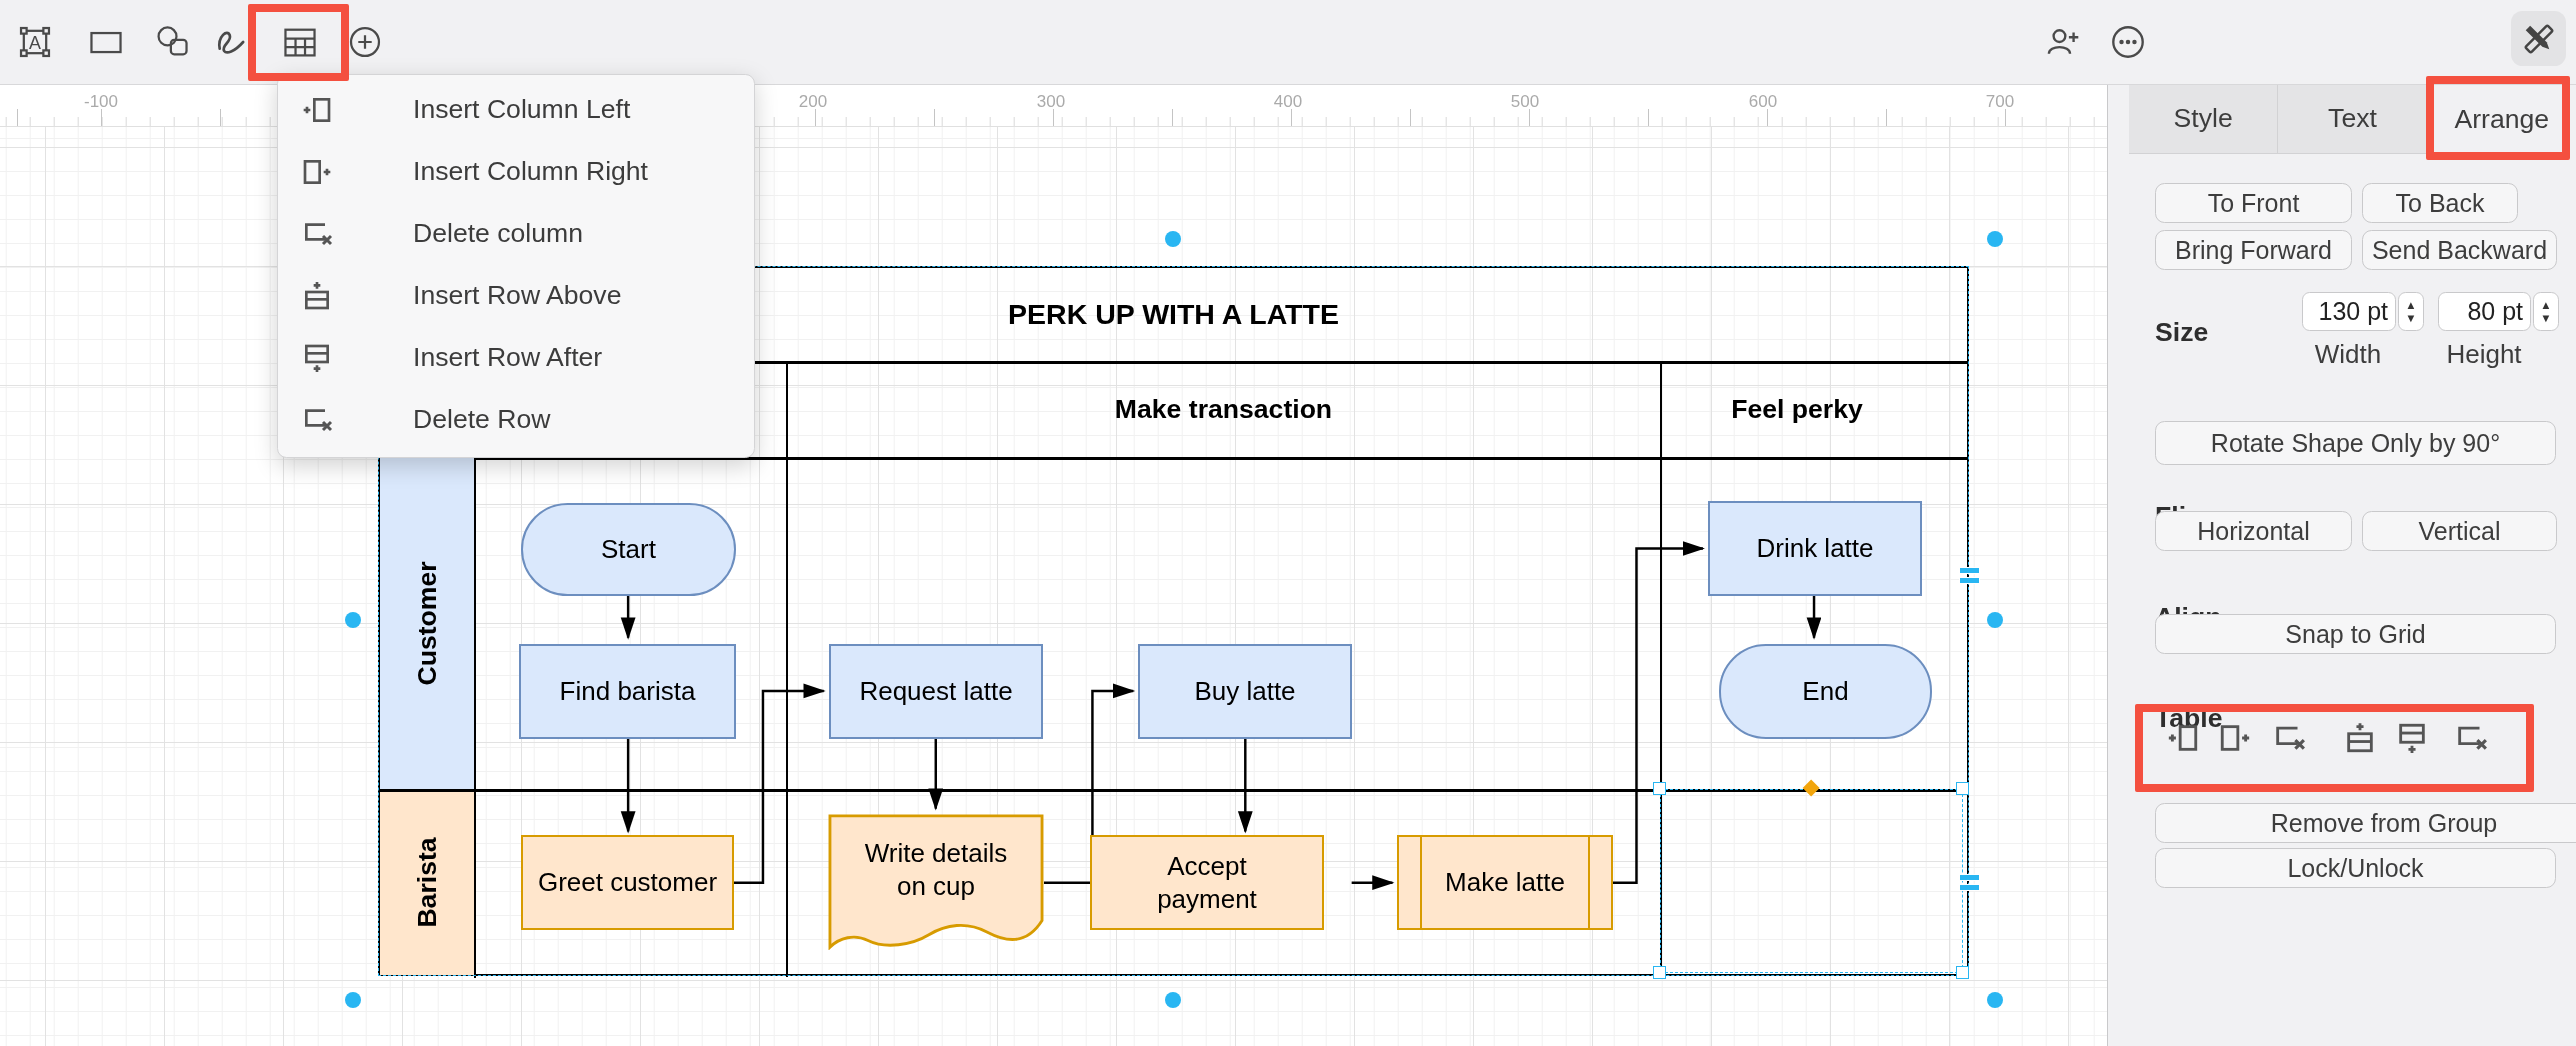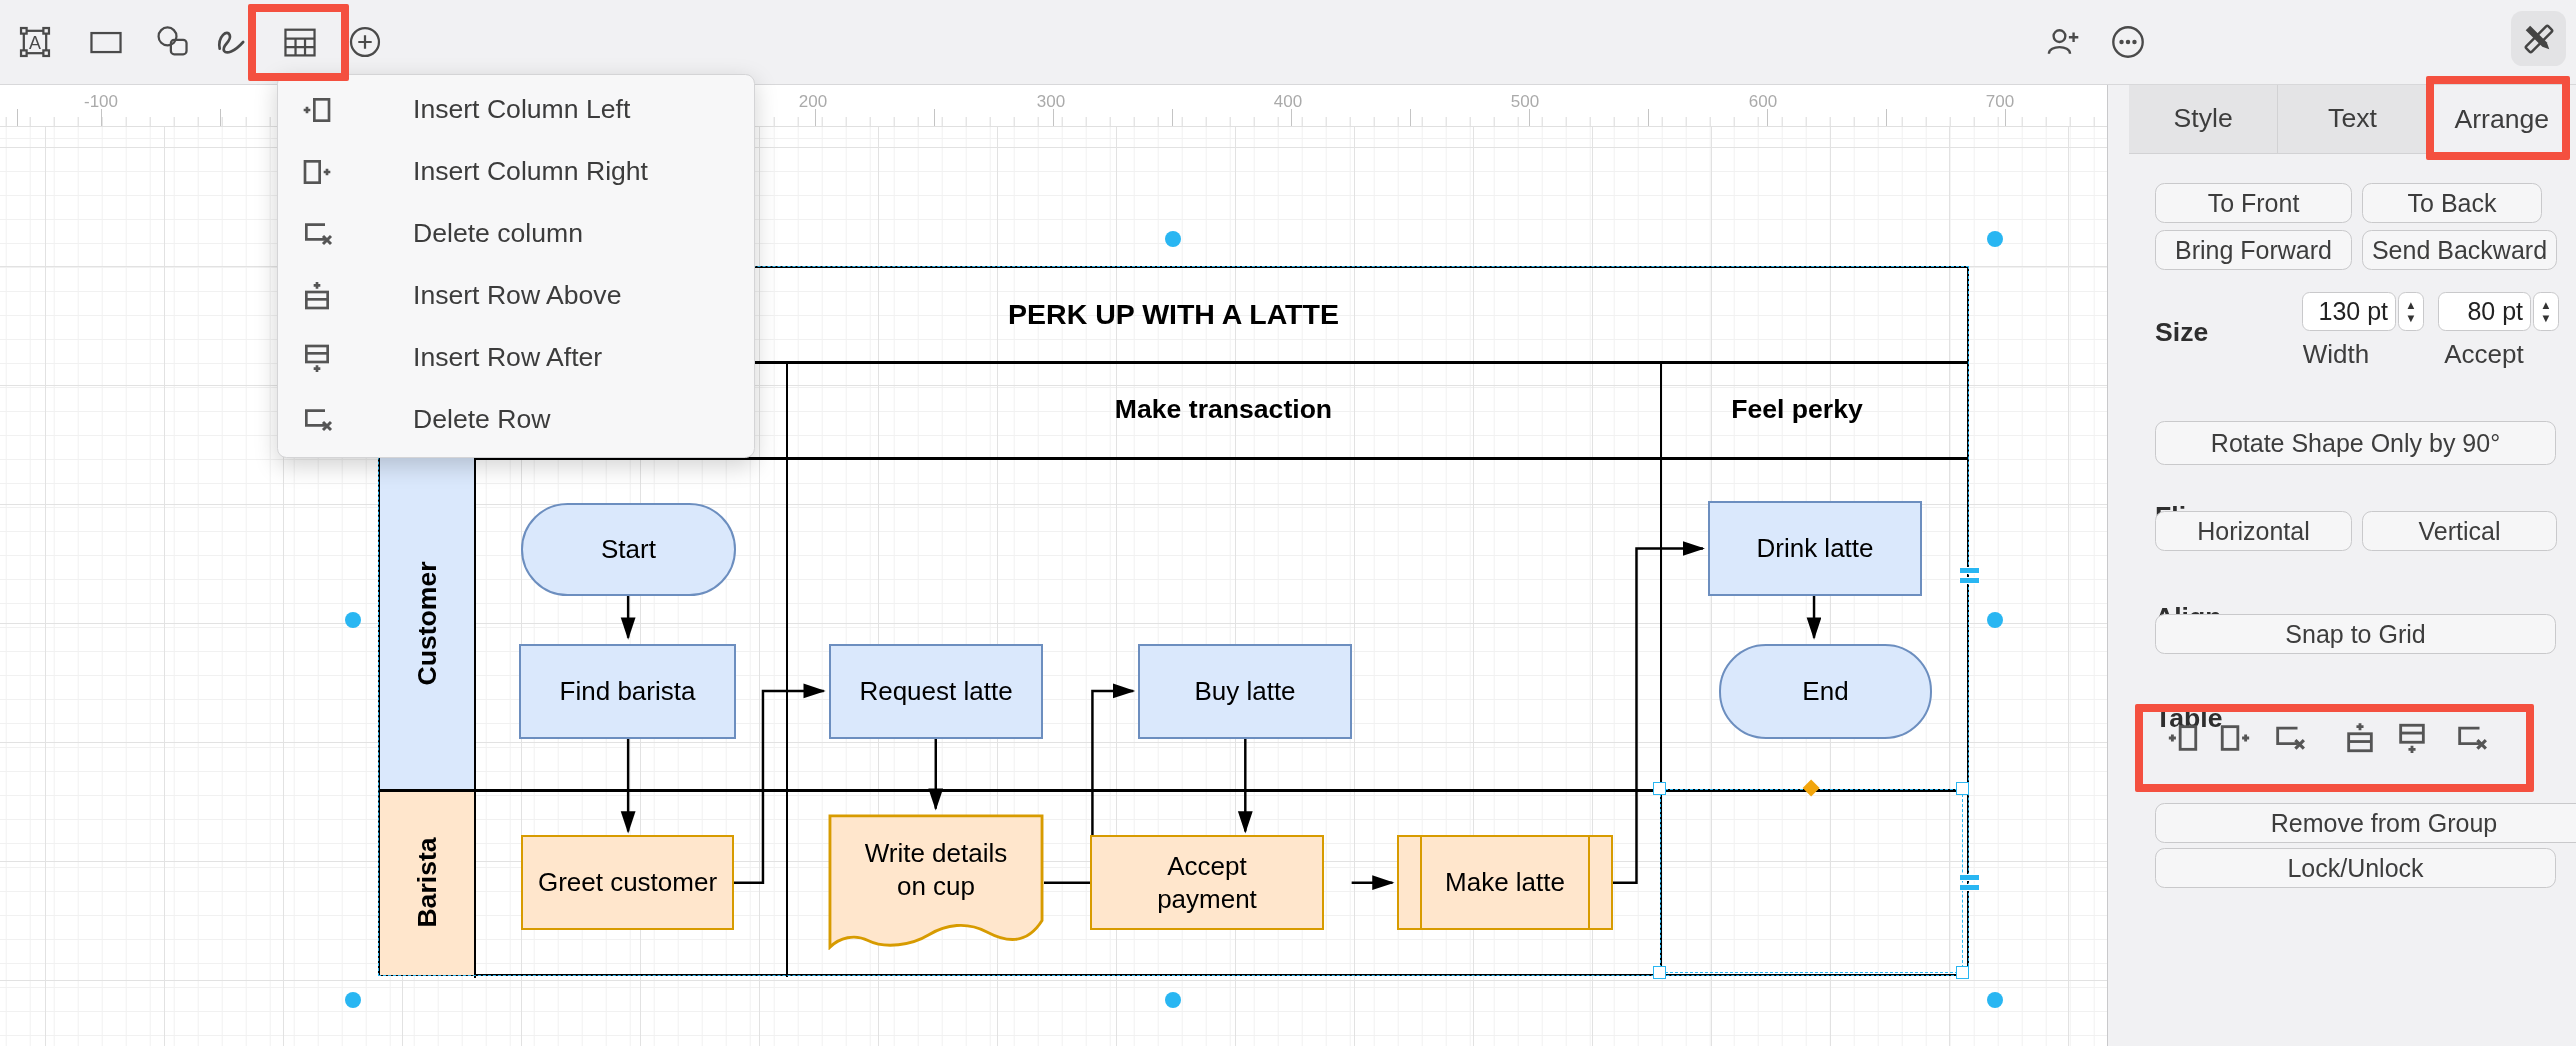--- a/index.html
+++ b/index.html
@@ -342,37 +342,37 @@
 </div>
 
 <div class="abs panel">
   <div class="tabs">
     <div class="tab">Style</div>
     <div class="tab">Text</div>
     <div class="tab active">Arrange</div>
   </div>
 
   <div class="pbtn" style="left:47px;top:99px;width:197px;height:40px">To Front</div>
-  <div class="pbtn" style="left:254px;top:99px;width:180px;height:40px">To Back</div>
+  <div class="pbtn" style="left:254px;top:99px;width:156px;height:40px">To Back</div>
   <div class="pbtn" style="left:47px;top:146px;width:197px;height:40px">Bring Forward</div>
   <div class="pbtn" style="left:254px;top:146px;width:195px;height:40px">Send Backward</div>
 
   <div class="plabel" style="left:47px;top:201px">Size</div>
   <div class="pinput" style="left:194px;top:208px;width:94px;height:39px">130 pt</div>
   <div class="stepper" style="left:290px;top:208px">
       <span>▲</span>
       <span>▼</span>
     </div>
   <div class="pinput" style="left:330px;top:208px;width:93px;height:39px">80 pt</div>
   <div class="stepper" style="left:425px;top:208px">
       <span>▲</span>
       <span>▼</span>
     </div>
-  <div class="sublabel" style="left:228px;top:255px">Width</div>
-  <div class="sublabel" style="left:376px;top:255px">Accept</div>
+  <div class="sublabel" style="left:240px;top:255px">Width</div>
+  <div class="sublabel" style="left:376px;top:255px">Height</div>
 
   <div class="pbtn" style="left:47px;top:337px;width:401px;height:44px">Rotate Shape Only by 90°</div>
 
   <div class="plabel" style="left:47px;top:385px">Flip</div>
   <div class="pbtn" style="left:47px;top:427px;width:197px;height:40px">Horizontal</div>
   <div class="pbtn" style="left:254px;top:427px;width:195px;height:40px">Vertical</div>
 
   <div class="plabel" style="left:47px;top:486px">Align</div>
   <div class="pbtn" style="left:47px;top:530px;width:401px;height:40px">Snap to Grid</div>
 

